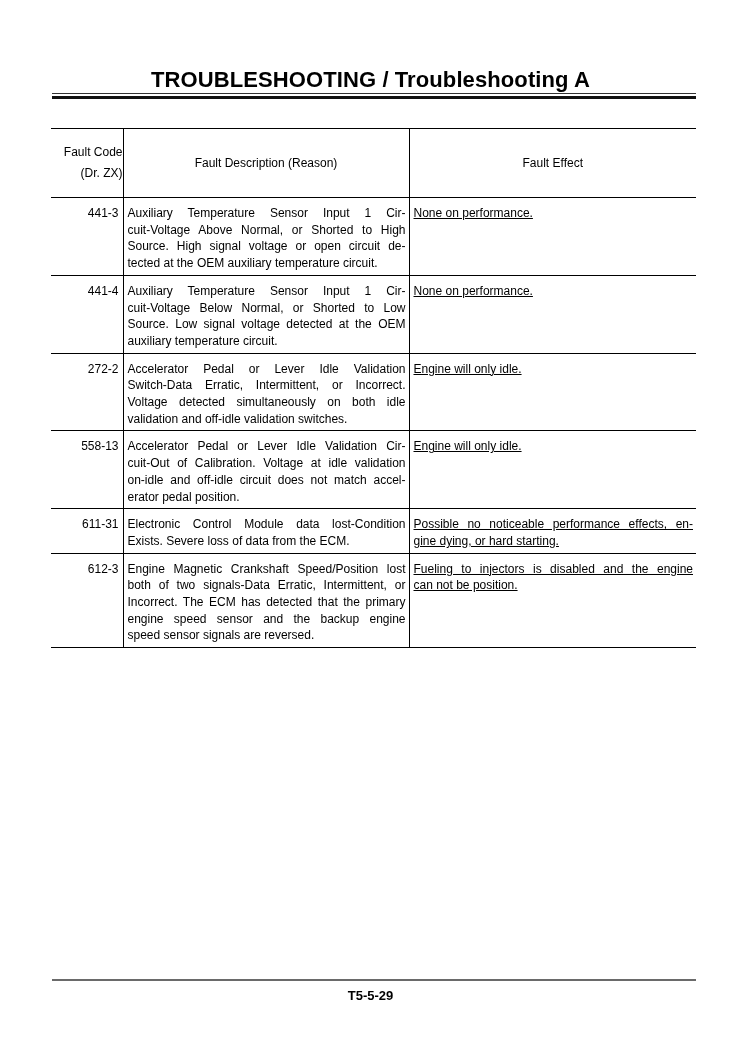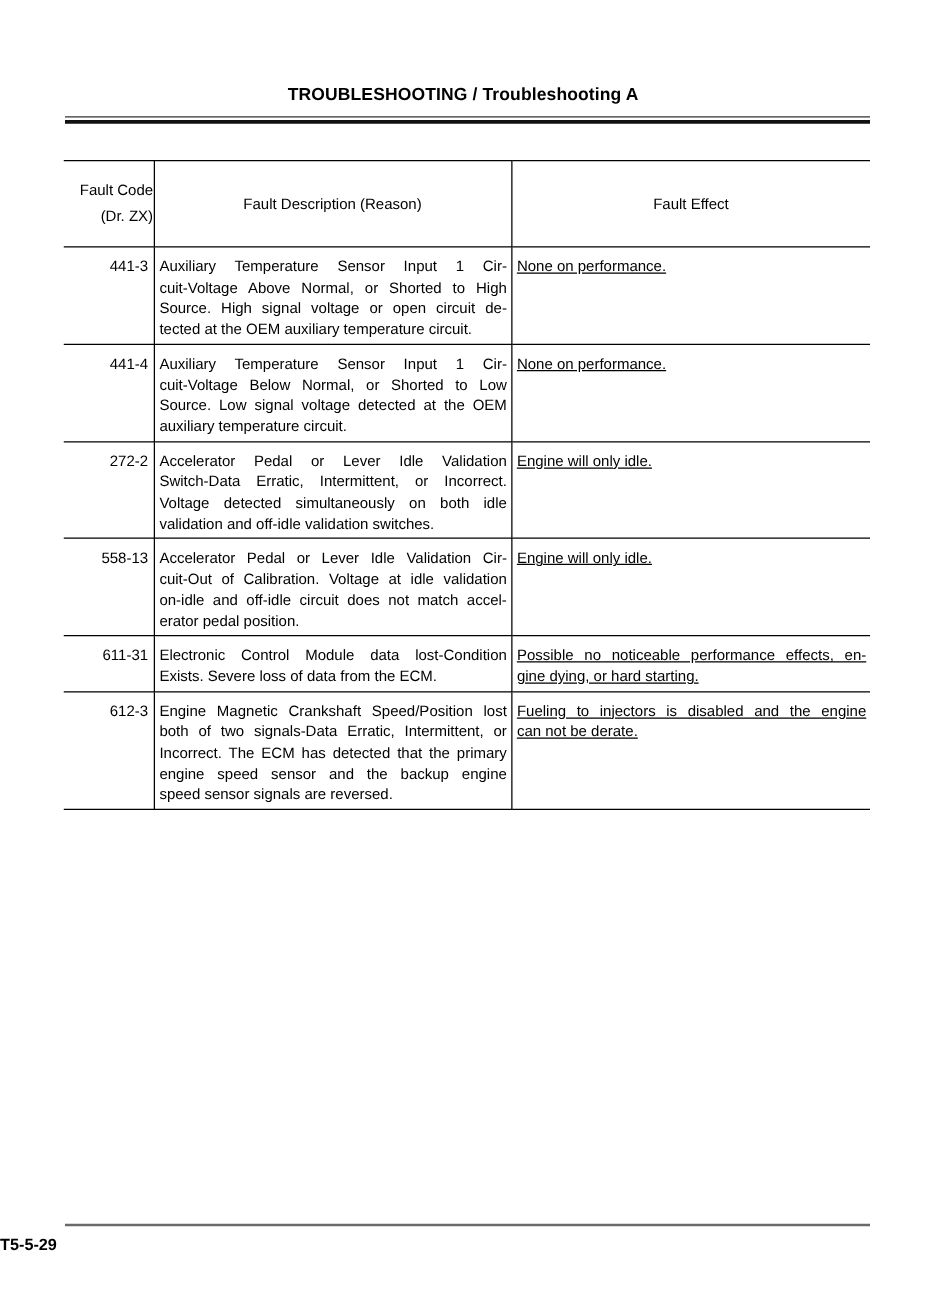--- a/index.html
+++ b/index.html
@@ -2,21 +2,21 @@
 <html><head>
   <meta charset="utf-8">
   <style>
     html, body { margin: 0; padding: 0; background: #ffffff; }
     body {
       width: 741px; height: 1047px; position: relative; overflow: hidden;
       font-family: "Liberation Sans", sans-serif; color: #000;
     }
     .page-title {
       position: absolute; left: 0; width: 741px; top: 67px;
-      text-align: center; font-weight: bold; font-size: 14px; letter-spacing: 0.1px;
+      text-align: center; font-weight: bold; font-size: 22px; letter-spacing: 0.1px;
     }
     .title-rule-thin {
       position: absolute; left: 52px; width: 644px; top: 93px; height: 1px; background: #333;
     }
     .title-rule-thick {
       position: absolute; left: 52px; width: 644px; top: 96px; height: 3px; background: #111;
     }
     table.fault-table {
       position: absolute; left: 51px; top: 128px; width: 645px;
       border-collapse: collapse; table-layout: fixed;
@@ -37,21 +37,21 @@
     .fault-table th .hdr-inner { line-height: 21px; }
     .fault-table td.col-code { text-align: right; padding: 7px 4px 0 0; }
     .fault-table td.col-desc { text-align: justify; padding: 7px 3px 3px 4px; margin-left: 27px; }
     .fault-table td.col-effect { text-align: justify; padding: 7px 3px 3px 4px; text-decoration: underline; }
     .desc-line { display: block; text-align: justify; text-align-last: justify; }
     .desc-line.last { text-align-last: left; }
     .footer-rule {
       position: absolute; left: 52px; width: 644px; top: 979px; height: 2px; background: #6a6a6a;
     }
     .page-number {
-      position: absolute; left: 0; width: 741px; top: 988px; text-align: left;
+      position: absolute; left: 0; width: 741px; top: 988px; text-align: center;
       font-weight: bold; font-size: 13px;
     }
   </style>
 </head>
 <body>
 
 <div class="page-title">TROUBLESHOOTING / Troubleshooting A</div>
 <div class="title-rule-thin"></div>
 <div class="title-rule-thick"></div>
 
@@ -137,20 +137,20 @@
         <td class="col-code">612-3</td>
         <td class="col-desc">
           <span class="desc-line">Engine Magnetic Crankshaft Speed/Position lost</span>
           <span class="desc-line">both of two signals-Data Erratic, Intermittent, or</span>
           <span class="desc-line">Incorrect. The ECM has detected that the primary</span>
           <span class="desc-line">engine speed sensor and the backup engine</span>
           <span class="desc-line last">speed sensor signals are reversed.</span>
         </td>
         <td class="col-effect">
           <span class="desc-line">Fueling to injectors is disabled and the engine</span>
-          <span class="desc-line last">can not be derate.</span>
+          <span class="desc-line last">can not be position.</span>
         </td>
       </tr>
     </tbody>
 </table>
 
 <div class="footer-rule"></div>
 <div class="page-number">T5-5-29</div>
 
 </body></html>

